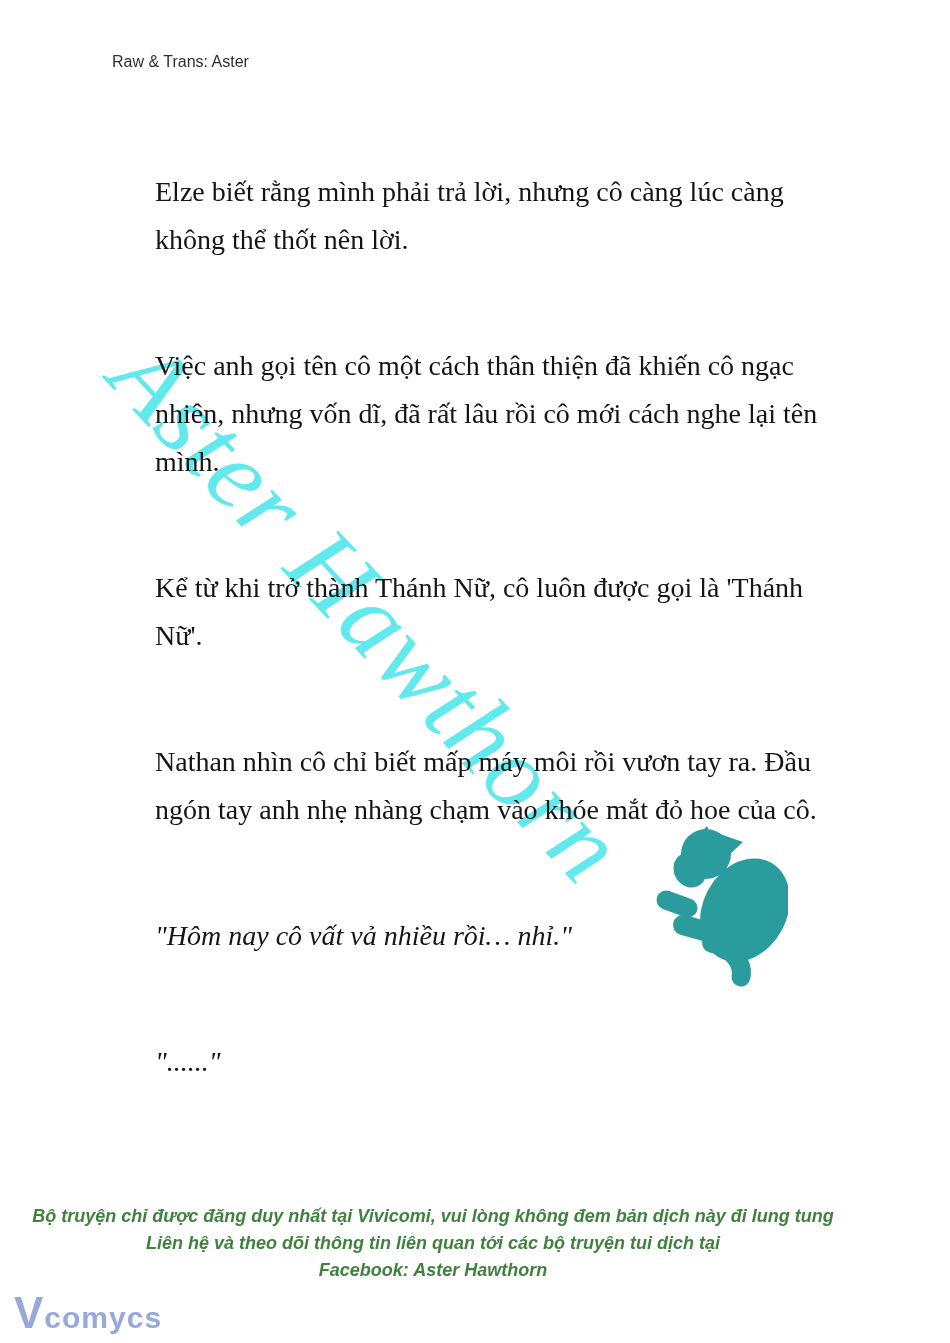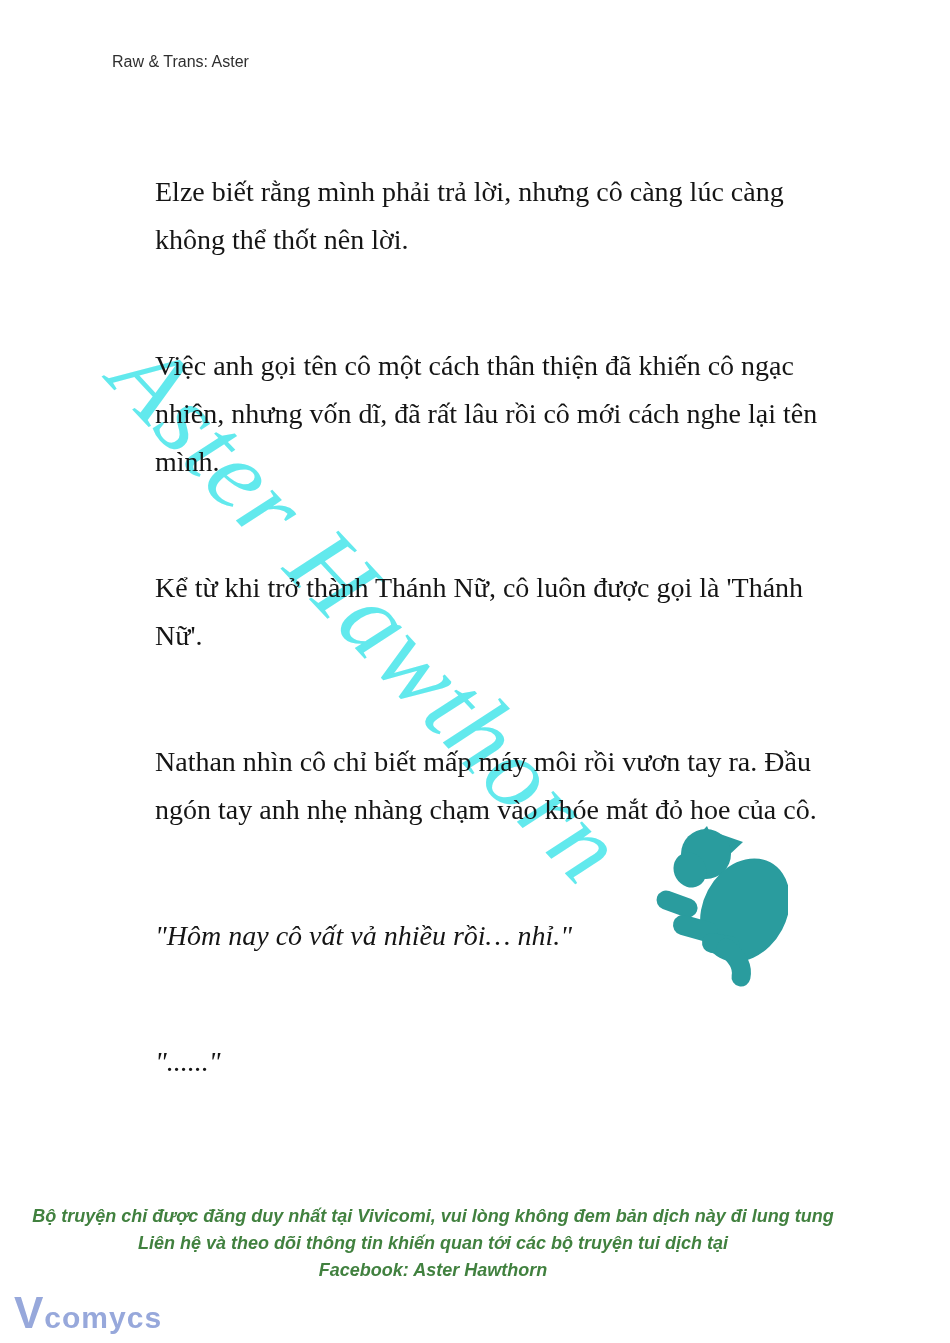--- a/index.html
+++ b/index.html
@@ -125,19 +125,19 @@
       <line x1="18" y1="74" x2="40" y2="82" stroke-width="19"></line>
       <line x1="35" y1="99" x2="60" y2="106" stroke-width="20"></line>
       <line x1="64" y1="117" x2="82" y2="120" stroke-width="20"></line>
 
       <path d="M78,122 Q96,136 93,151" stroke-width="19"></path>
     </g>
   </svg>
 
   <footer class="notice">
     <span class="notice-line">Bộ truyện chỉ được đăng duy nhất tại Vivicomi, vui lòng không đem bản dịch này đi lung tung</span>
-    <span class="notice-line">Liên hệ và theo dõi thông tin khiến quan tới các bộ truyện tui dịch tại</span>
+    <span class="notice-line">Liên hệ và theo dõi thông tin liên quan tới các bộ truyện tui dịch tại</span>
     <span class="notice-line">Facebook: Aster Hawthorn</span>
   </footer>
 
   <div class="logo">Vcomycs</div>
 
 </div>
 
 </body></html>

